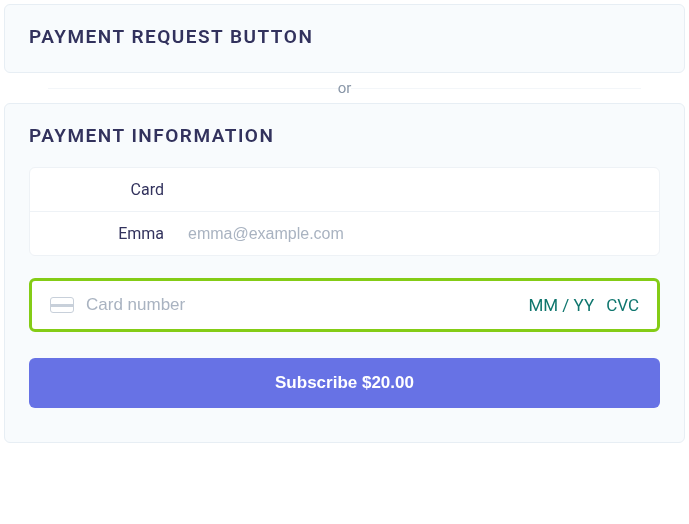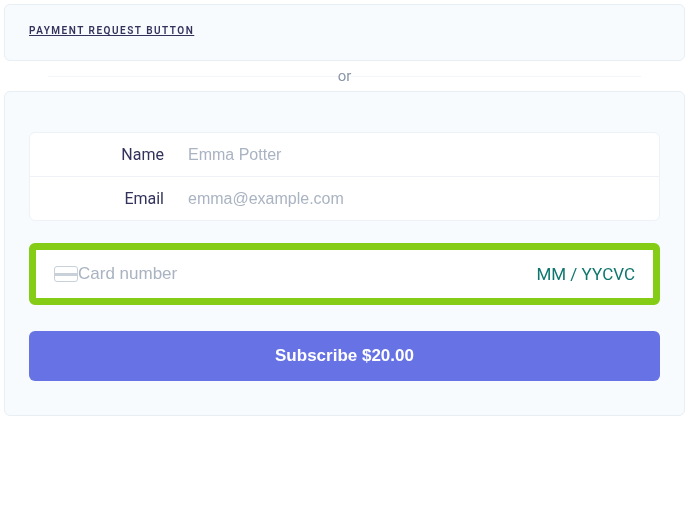--- a/index.html
+++ b/index.html
@@ -14,26 +14,25 @@
       height: 524px;
       padding: 4px;
     }
     .card {
       background: #f8fbfd;
       border: 1px solid #e7eef4;
       border-radius: 6px;
       padding: 20px 24px 24px 24px;
     }
     .section-title {
-      font-size: 10px;
+      font-size: 19px;
       font-weight: 600;
       letter-spacing: 1.5px;
       color: #32325d;
       text-transform: uppercase;
-      text-decoration: underline;
     }
     .pay-now-btn {
       width: 100%;
       margin-top: 24px;
       padding: 14px 0;
       background: #43306f;
       border: none;
       border-radius: 6px;
       color: #ffffff;
       font-size: 17px;
@@ -96,26 +95,27 @@
       outline: none;
       font-size: 16px;
       color: #32325d;
       background: transparent;
     }
     .form-input::placeholder {
       color: #a9b3c1;
     }
     .card-row {
       background: #ffffff;
-      border: 7px solid #84cc16;
+      border: 3px solid #84cc16;
       border-radius: 6px;
       margin-top: 22px;
       display: flex;
       align-items: center;
       padding: 14px 18px;
+      gap: 12px;
     }
     .card-icon {
       width: 24px;
       height: 16px;
       border: 1.5px solid #c8d0da;
       border-radius: 3px;
       position: relative;
       flex-shrink: 0;
     }
     .card-icon::after {
@@ -164,28 +164,28 @@
   <div class="section-title">PAYMENT REQUEST BUTTON</div>
 </div>
 
 <div class="divider-row">
   <div class="divider-line"></div>
   <div class="divider-text">or</div>
   <div class="divider-line"></div>
 </div>
 
 <div class="card">
+  <div class="section-title">PAYMENT INFORMATION</div>
 
   <div class="form-group">
     <div class="form-row">
-      <label class="form-label">Name</label>
-      <input class="form-input" type="text" placeholder="Emma Potter" style="">
+      <label class="form-label">Card</label>
     </div>
     <div class="form-row">
-      <label class="form-label">Email</label>
+      <label class="form-label">Emma</label>
       <input class="form-input" type="text" placeholder="emma@example.com" style="">
     </div>
   </div>
 
   <div class="card-row">
     <span class="card-icon"></span>
     <input class="card-number-input" type="text" placeholder="Card number" style="">
     <span class="card-side">MM / YY</span>
     <span class="card-side">CVC</span>
   </div>

